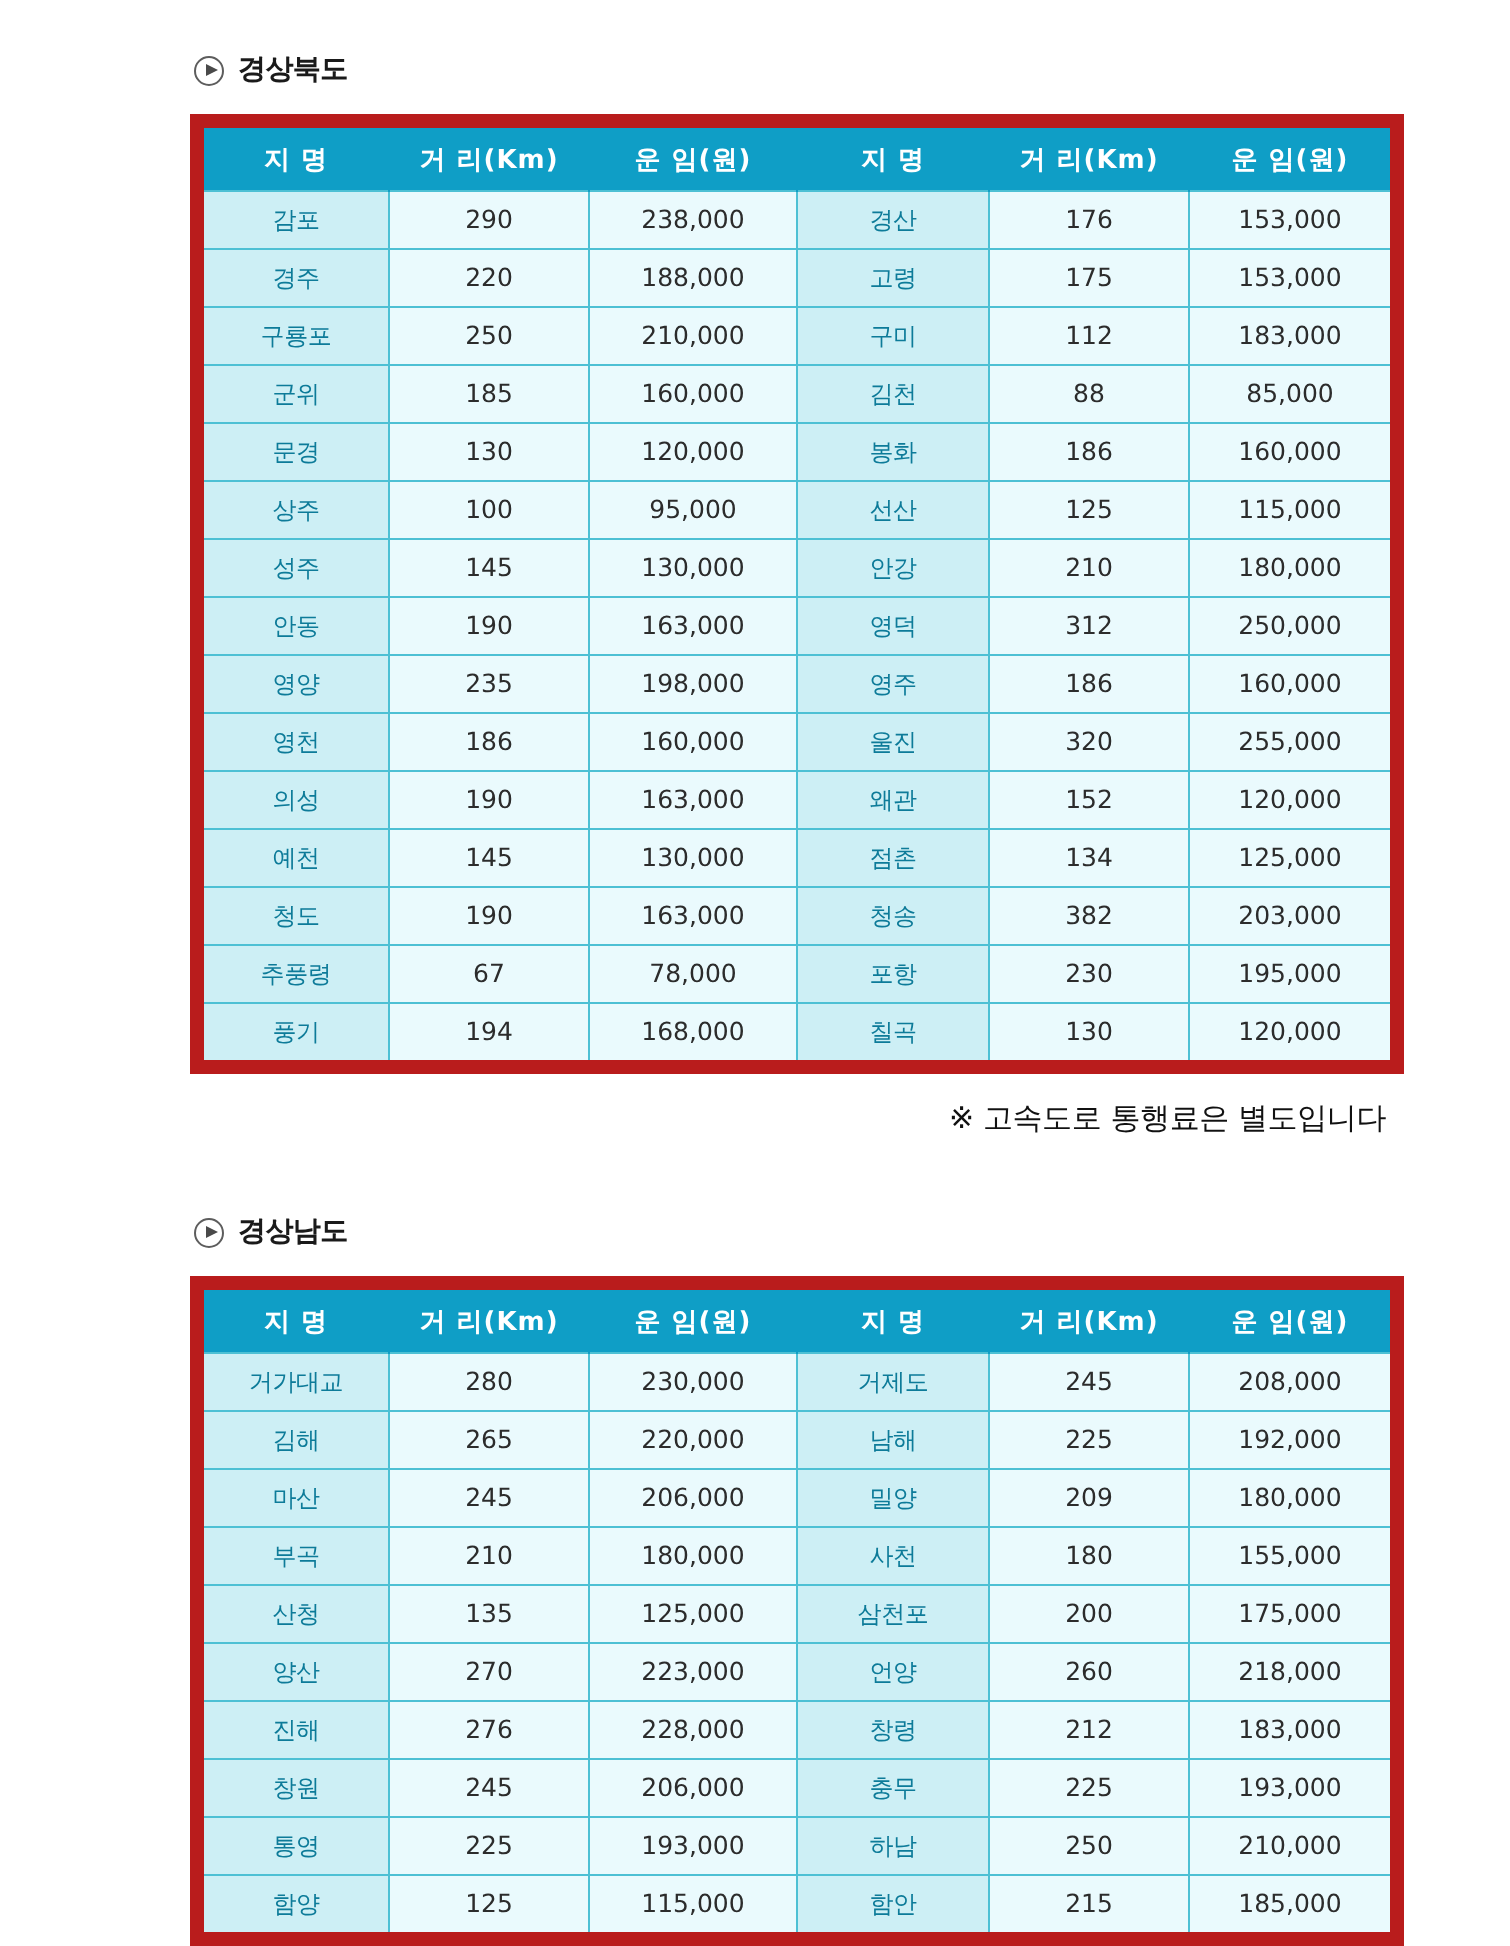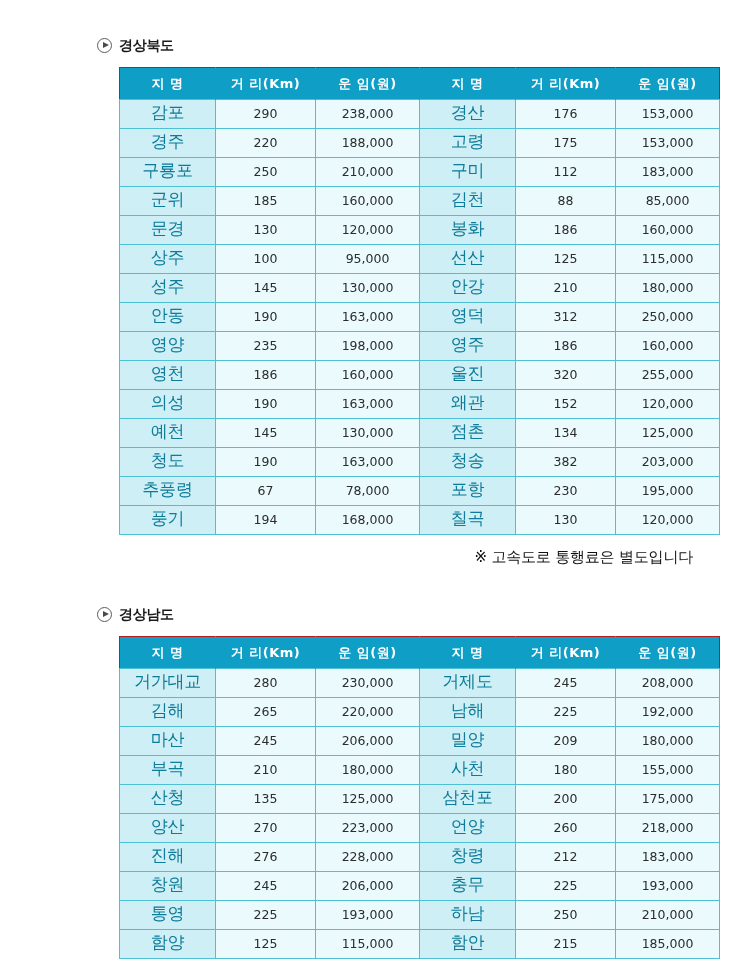--- a/index.html
+++ b/index.html
@@ -25,21 +25,21 @@
 
   
   .section { margin-bottom: 6px; }
   .section + .section { margin-top: 34px; }
 
   .sec-head {
     display: flex;
     align-items: center;
     gap: 7px;
     height: 26px;
-    margin: 14px 0 9px 2px;
+    margin: 4px 0 9px 2px;
   }
   .bullet-icon {
     width: 15px;
     height: 15px;
     flex: 0 0 15px;
     border-radius: 50%;
     background: #ffffff;
     border: 1.5px solid #5d5d5d;
     position: relative;
     box-sizing: border-box;
@@ -61,22 +61,21 @@
     color: #1a1a1a;
     letter-spacing: -0.3px;
     line-height: 1;
   }
 
   
   table.fare {
     border-collapse: collapse;
     width: 600px;
     table-layout: fixed;
-    border: 1px solid #b91c1c;
-    margin-left: 24px;
+    border: 7px solid #b91c1c;
   }
   table.fare col.c-name  { width: 96px; }
   table.fare col.c-dist  { width: 100px; }
   table.fare col.c-fare  { width: 104px; }
 
   table.fare thead th {
     background: #0f9ec6;
     color: #ffffff;
     font-size: 13px;
     font-weight: bold;
@@ -93,23 +92,22 @@
     height: 28px;
     font-size: 12.5px;
     text-align: center;
     border: 1px solid #4dc0d4;
     padding: 0;
     line-height: 28px;
   }
   table.fare tbody td.name {
     background: #cdeff5;
     color: #0d7b99;
-    font-size: 17px;
+    font-size: 12px;
     letter-spacing: -0.2px;
-    font-family: Liberation Mono, monospace;
   }
   table.fare tbody td.num {
     background: #eafafd;
     color: #2c2c2c;
     font-family: "DejaVu Sans", "Liberation Sans", sans-serif;
   }
 
   .note {
     width: 600px;
     box-sizing: border-box;

